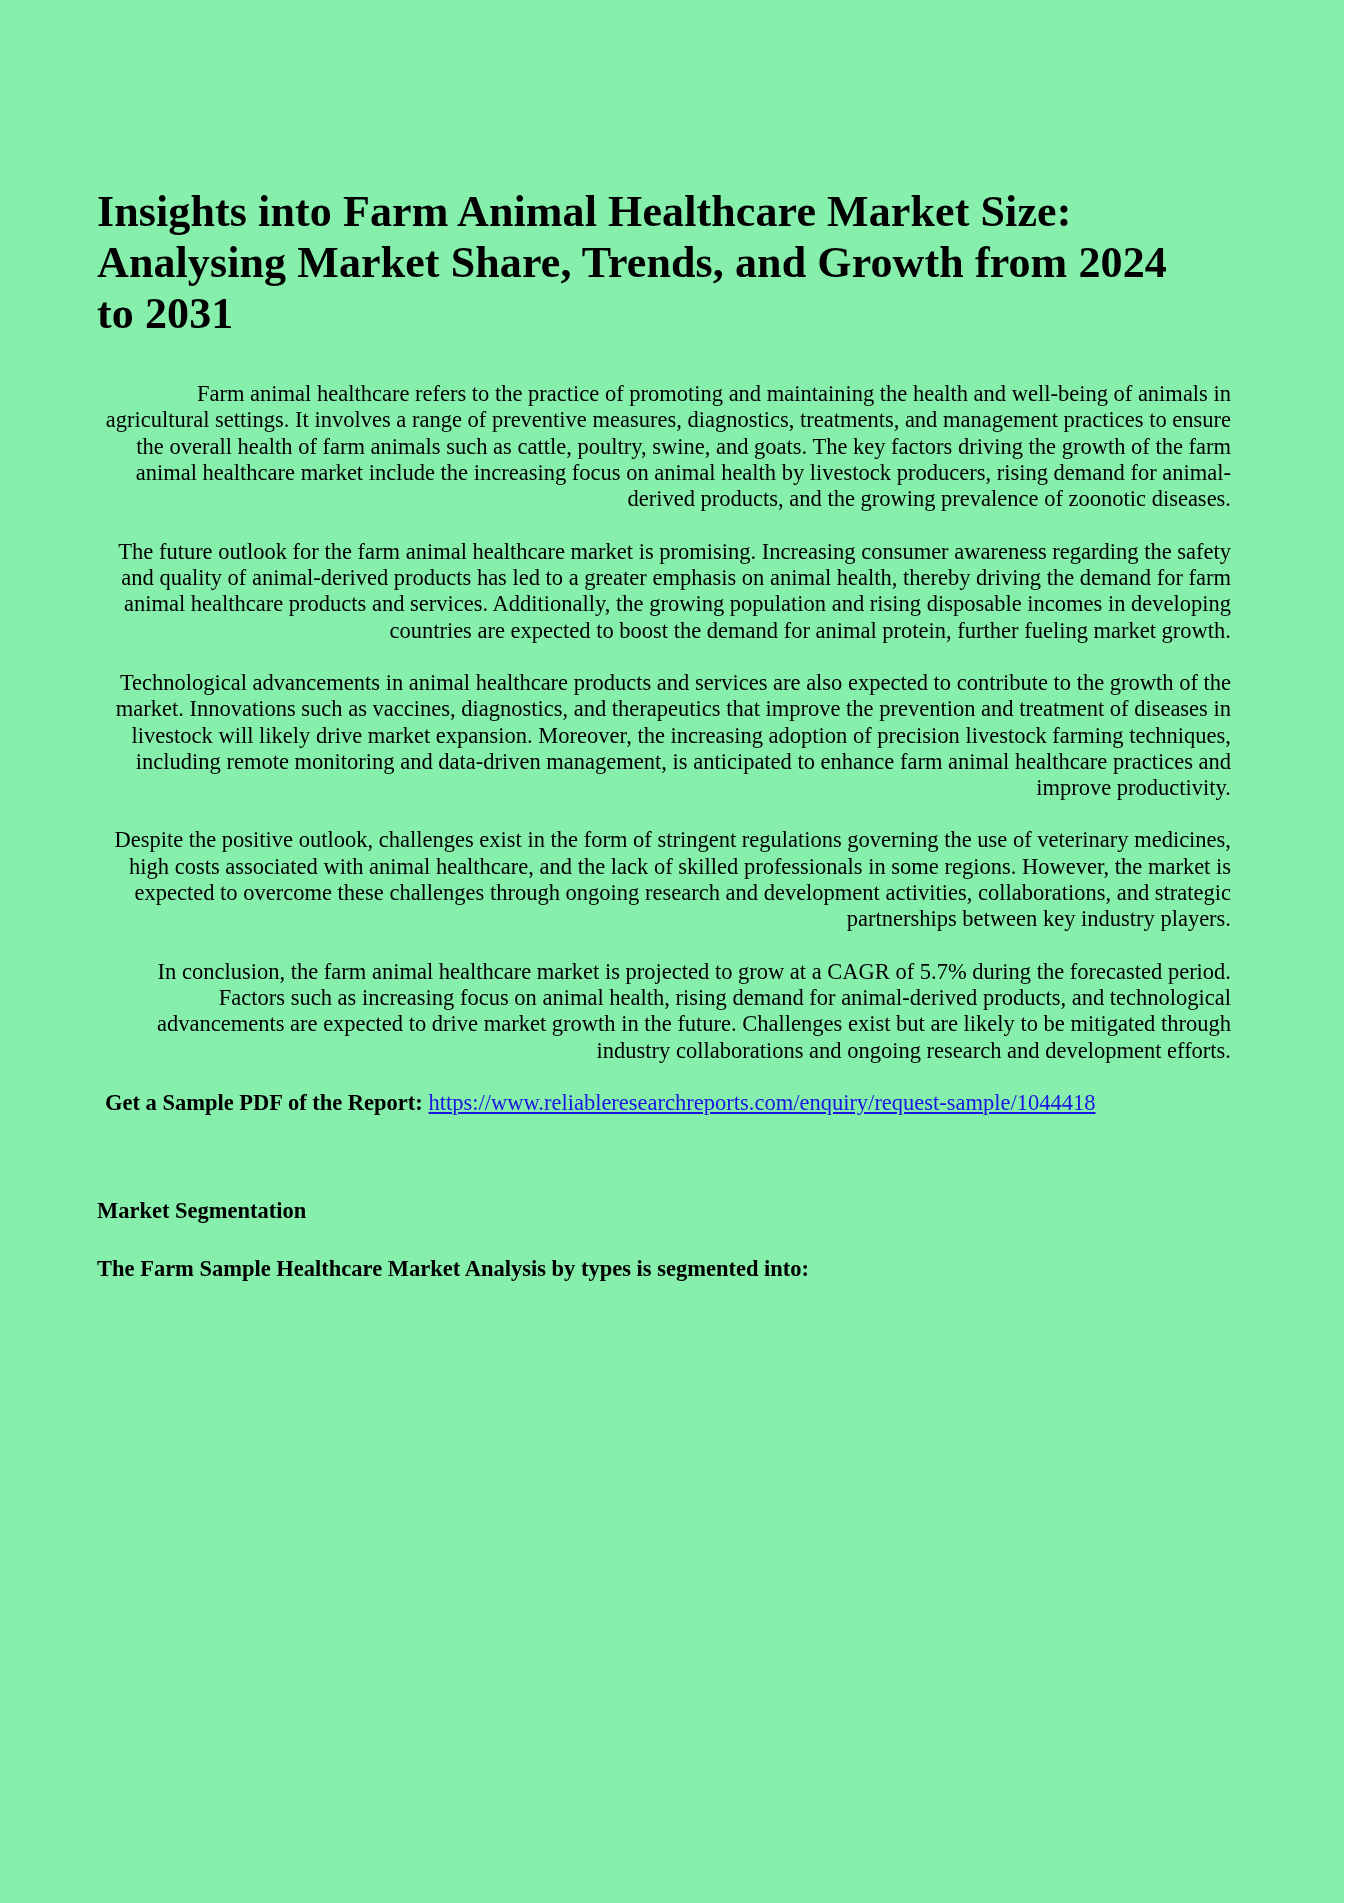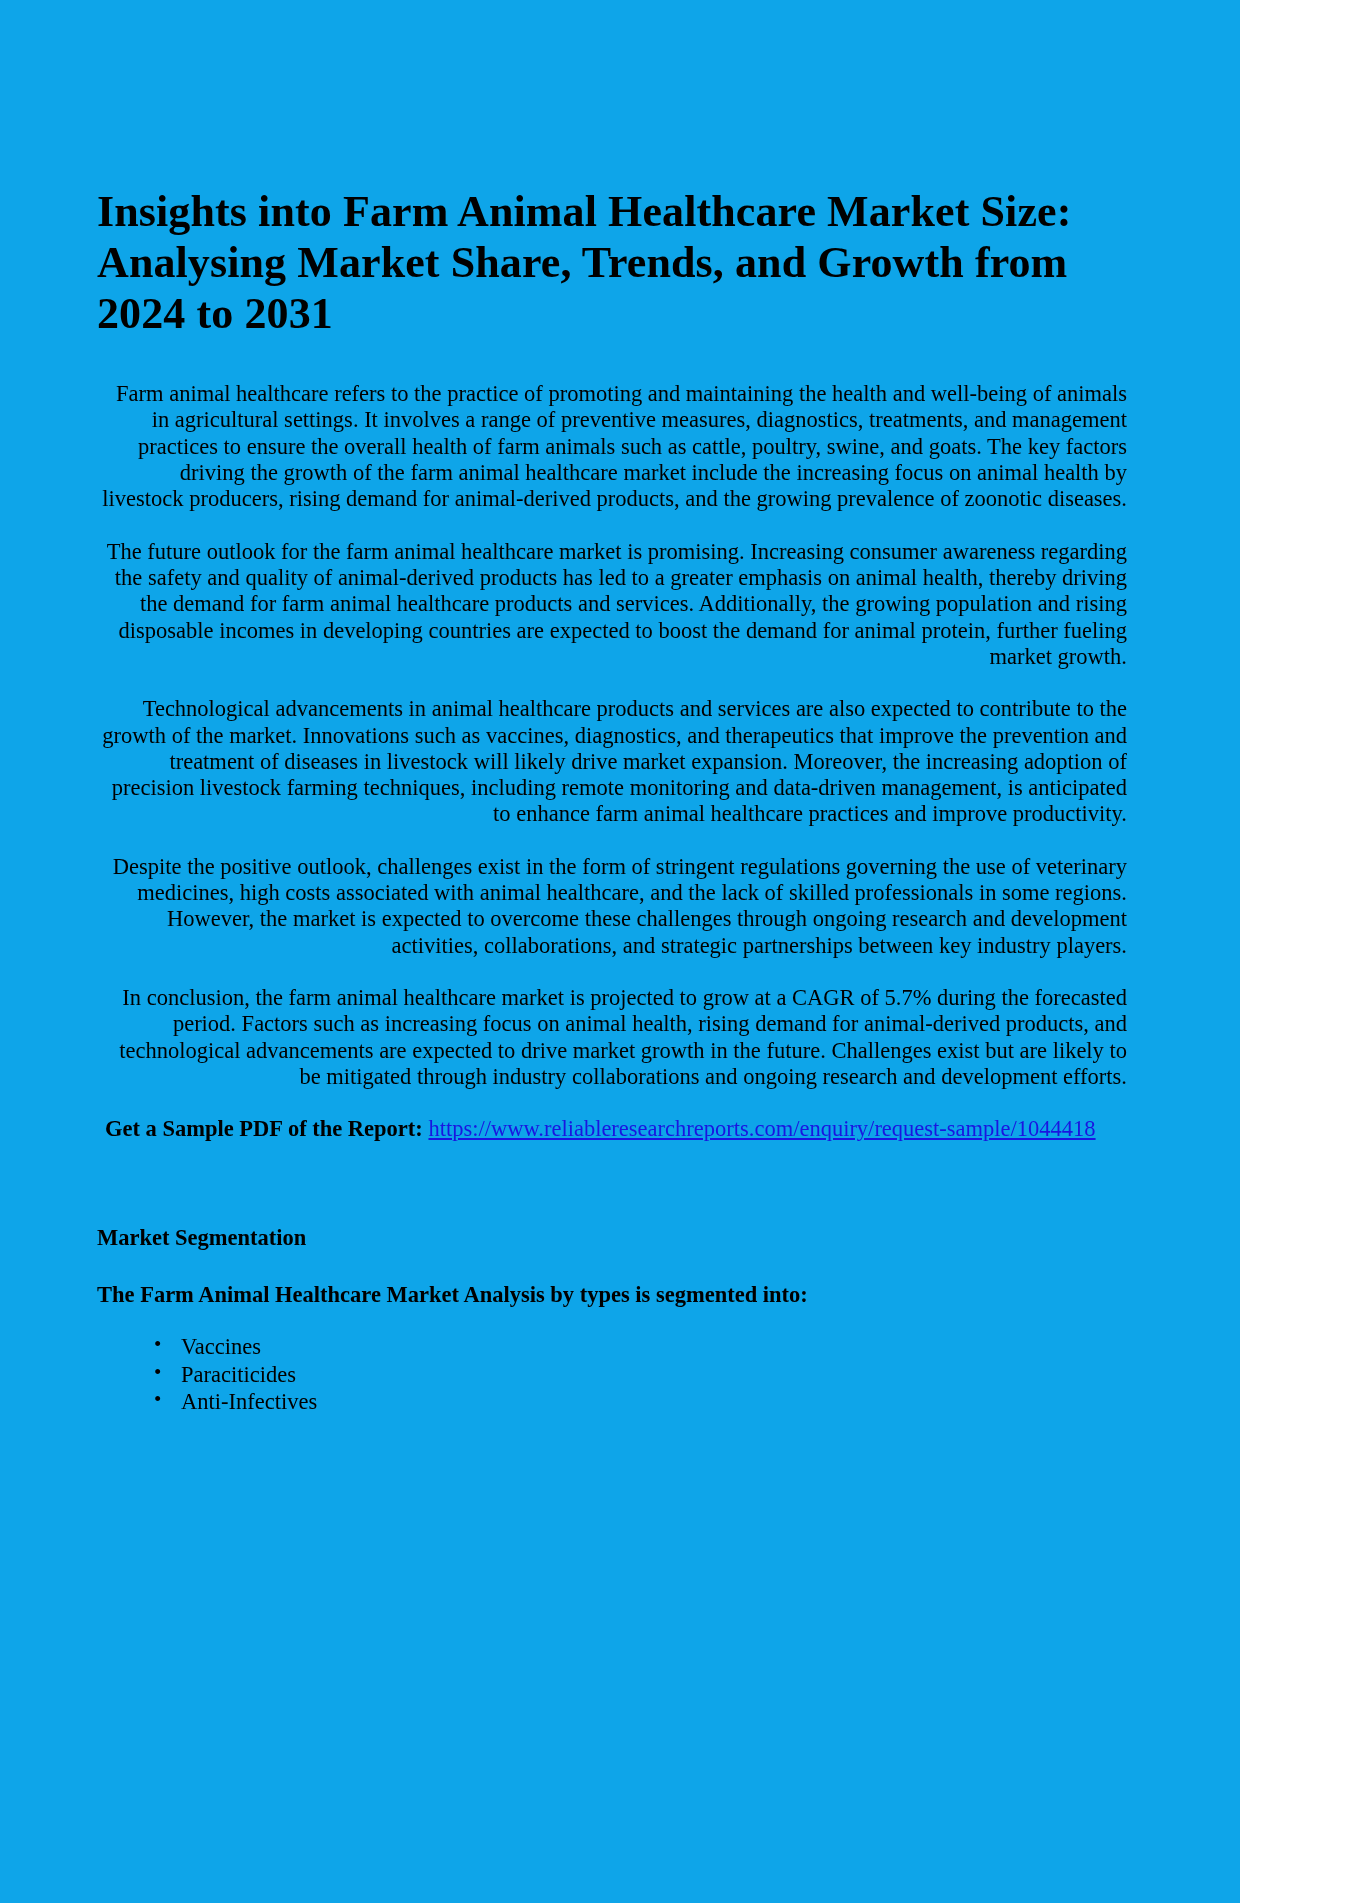--- a/index.html
+++ b/index.html
@@ -10,23 +10,23 @@
   body {
     width: 1345px;
     height: 1903px;
     overflow: hidden;
     font-family: "Liberation Serif", "DejaVu Serif", serif;
     color: #000000;
     -webkit-font-smoothing: antialiased;
   }
   .page {
     box-sizing: border-box;
-    width: 1240px;
+    width: 1344px;
     height: 1903px;
-    background: #0ea5e9;
+    background: #86efac;
     padding: 186px 113px 0 97px;
   }
   .doc-title {
     font-family: "Liberation Serif", "DejaVu Serif", serif;
     font-weight: bold;
     font-size: 44px;
     line-height: 1.16;
     letter-spacing: 0.1px;
     margin: 0 0 42px 0;
     max-width: 1090px;
@@ -116,21 +116,16 @@
   <p class="body-text">In conclusion, the farm animal healthcare market is projected to grow at a CAGR of 5.7% during the forecasted period. Factors such as increasing focus on animal health, rising demand for animal-derived products, and technological advancements are expected to drive market growth in the future. Challenges exist but are likely to be mitigated through industry collaborations and ongoing research and development efforts.</p>
 
   <p class="link-line">
     <span class="lead">Get a Sample PDF of the Report: </span><a class="report-link" href="#">https://www.reliableresearchreports.com/enquiry/request-sample/1044418</a>
   </p>
 
   <div class="gap-block"></div>
 
   <h2 class="seg-heading">Market Segmentation</h2>
 
-  <p class="seg-subheading">The Farm Animal Healthcare Market Analysis by types is segmented into:</p>
+  <p class="seg-subheading">The Farm Sample Healthcare Market Analysis by types is segmented into:</p>
 
-  <ul class="type-list">
-    <li>Vaccines</li>
-    <li>Paraciticides</li>
-    <li>Anti-Infectives</li>
-  </ul>
 
 </div>
 
 </body></html>

